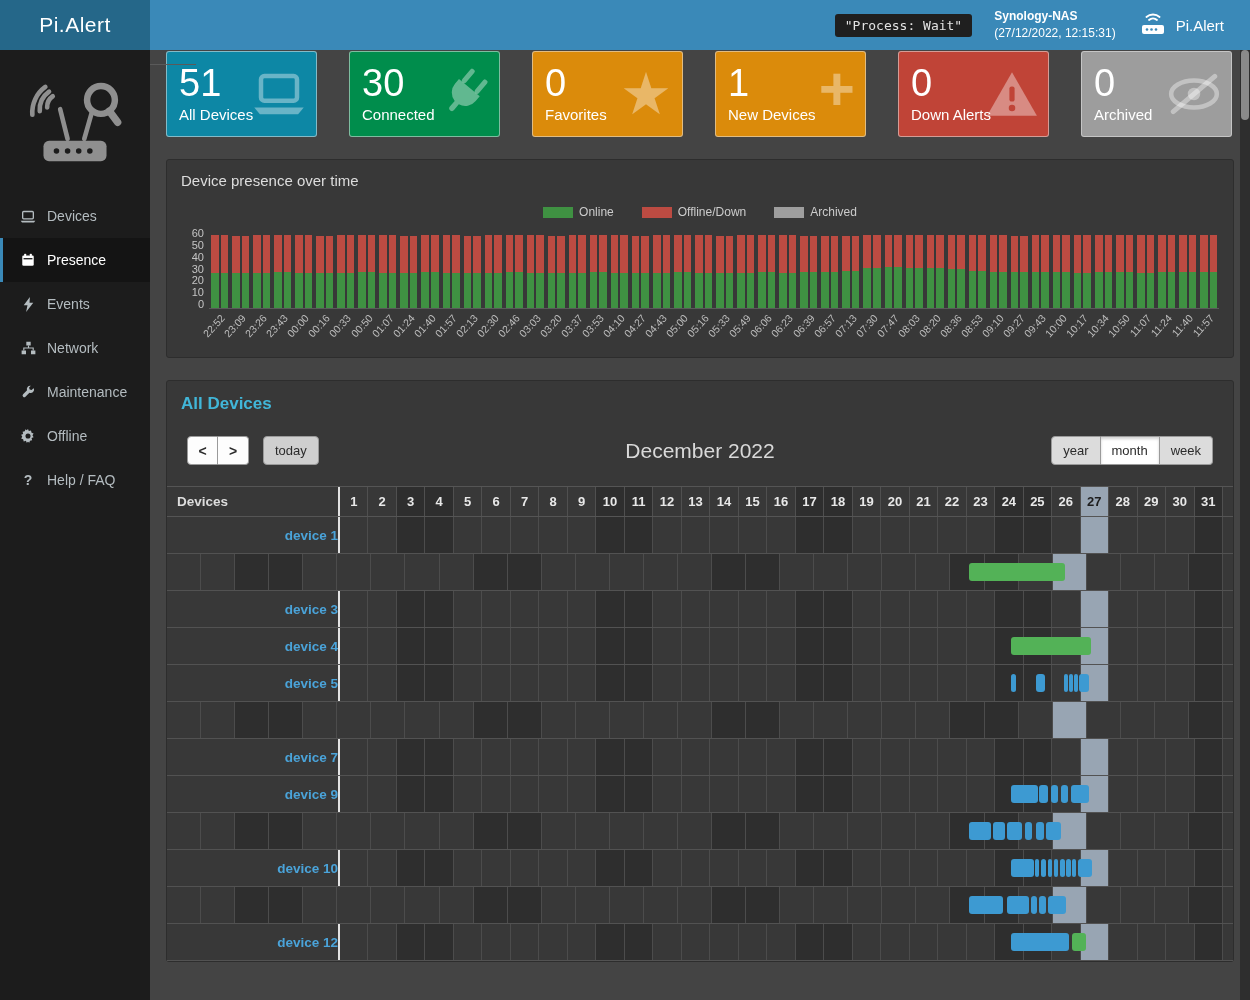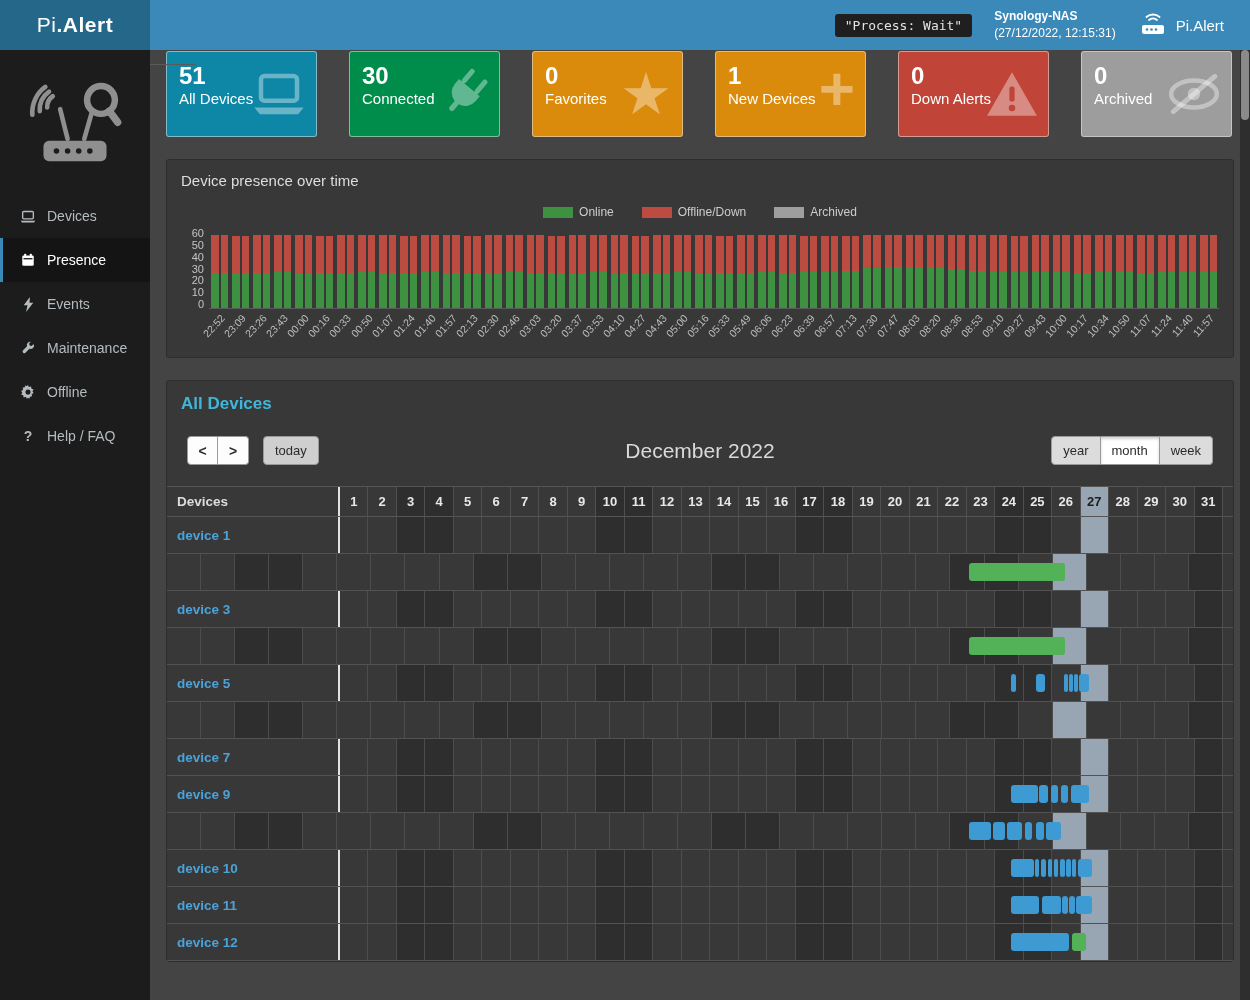--- a/index.html
+++ b/index.html
@@ -4,21 +4,21 @@
 <style>
   * { margin:0; padding:0; box-sizing:border-box; }
   html,body { width:1250px; height:1000px; overflow:hidden; background:#444;
     font-family:"Liberation Sans", sans-serif; font-size:14px; }
 
   
   .navbar { position:fixed; top:0; left:0; right:0; height:50px; background:#3a89b8; z-index:50;
     display:flex; align-items:stretch; }
   .navbar .logo { width:150px; background:#256789; color:#fff; display:flex; align-items:center;
     justify-content:center; font-size:21px; letter-spacing:.5px; }
-  .logo .pfx { font-weight:400; } .logo .sfx { font-weight:700; }
+  .logo .pfx { font-weight:400; } .logo .sfx { font-weight:400; }
   .hamburger { width:46px; display:flex; align-items:center; justify-content:center; cursor:pointer;
     border:none; background:transparent; }
   .hamburger .bars { display:flex; flex-direction:column; gap:3px; }
   .nav-right { margin-left:auto; display:flex; align-items:center; gap:22px; padding-right:26px; }
   .proc-badge { background:#1f1f1f; color:#e3e3e3; font-family:"DejaVu Sans Mono", monospace;
     font-size:13px; padding:4px 10px; border-radius:3px; }
   .host-block { color:#fff; font-size:12px; line-height:1.45; }
   .host-block .host { font-weight:700; }
   .nav-app { display:flex; align-items:center; gap:8px; color:#fff; font-size:15px; }
 
@@ -33,21 +33,21 @@
   .side-item.active .ic { color:#fff; }
 
   
   .main { margin-left:150px; padding:6px 16px 0; }
   .page-title { color:#e8e8e8; font-size:23px; font-weight:500; margin:3px 0 15px; }
 
   
   .ib-row { display:flex; gap:32px; }
   .info-box { width:151px; height:86px; border-radius:3px; border:1px solid rgba(230,230,230,.55);
     color:#fff; position:relative; padding:10px 12px; cursor:pointer; overflow:hidden; }
-  .info-box .num { font-size:24px; font-weight:700; line-height:1.15; }
+  .info-box .num { font-size:38px; font-weight:400; line-height:1.15; }
   .info-box .lbl { font-size:15px; }
   .info-box .big-ic { position:absolute; right:10px; top:50%; transform:translateY(-50%);
     color:rgba(255,255,255,.38); font-size:56px; line-height:1; }
   .info-box .big-ic svg { display:block; }
 
   
   .panel { background:#383838; border:1px solid #2d2d2d; border-radius:3px; margin-top:22px; }
   .panel-hd { padding:12px 14px; font-size:15px; color:#ddd; }
   .chart-body { padding:2px 14px 8px; }
 
@@ -93,21 +93,21 @@
   .devices-head { line-height:30px; padding-left:10px; color:#ddd; font-size:13.5px; font-weight:700; }
   .days-area { flex:1; display:flex; margin-right:10px; position:relative; }
   .dh { flex:1; text-align:center; line-height:30px; color:#e8e8e8; font-size:13px; font-weight:700;
     border-right:1px solid #505050; }
   .rw { height:37px; border-bottom:1px solid #525252; }
   .dcell { flex:1; border-right:1px solid #4c4c4c; }
   .wknd { background:rgba(0,0,0,.17); }
   .today { background:#98a5b3; }
   .dh.today { color:#1e1e1e; }
   .name-cell a { display:block; line-height:37px; padding-left:10px; color:#4aa3d9; font-size:13.5px;
-    font-weight:700; text-decoration:none; cursor:pointer; }
+    font-weight:700; text-decoration:none; cursor:pointer;text-align:right; }
   .cbar { position:absolute; top:50%; transform:translateY(-50%); height:18px; border-radius:3px; }
 
   
   .scrollbar { position:fixed; top:50px; right:0; bottom:0; width:10px; background:#2e2e2e; z-index:60; }
   .scroll-thumb { position:absolute; top:0; left:1px; width:8px; height:70px; background:#8a8a8a;
     border-radius:4px; cursor:pointer; }
 </style>
 </head>
 <body>
 
@@ -181,20 +181,31 @@
       </span>
       <span>Presence</span>
     </li>
     <li class="side-item">
       <span class="ic">
         <svg width="11" height="15" viewBox="0 0 16 22">
             <path d="M10 0 L1 12 h5.5 L4.5 22 L15 8.5 H9.5 z" fill="currentColor"></path>
           </svg>
       </span>
       <span>Events</span>
+    </li>
+    <li class="side-item">
+      <span class="ic">
+        <svg width="15" height="14" viewBox="0 0 24 22">
+            <rect x="8.5" y="1" width="7" height="6" fill="currentColor"></rect>
+            <rect x="1" y="15" width="7" height="6" fill="currentColor"></rect>
+            <rect x="16" y="15" width="7" height="6" fill="currentColor"></rect>
+            <path d="M12 7 v4 M4.5 15 v-4 h15 v4" stroke="currentColor" stroke-width="1.8" fill="none"></path>
+          </svg>
+      </span>
+      <span>Network</span>
     </li>
     <li class="side-item">
       <span class="ic">
         <svg width="14" height="14" viewBox="0 0 22 22">
             <path d="M20.5 6.2 a5.4 5.4 0 0 1 -7.3 5.9 L7 18.3 a2.6 2.6 0 0 1 -3.7 -3.7 L9.5 8.4 A5.4 5.4 0 0 1 15.4 1.1 L12.7 3.8 l.9 3.2 3.2.9 2.7-2.7 z" fill="currentColor"></path>
           </svg>
       </span>
       <span>Maintenance</span>
     </li>
     <li class="side-item">
@@ -1093,20 +1104,23 @@
               <div class="dcell wknd"></div>
               <div class="dcell"></div>
               <div class="dcell today"></div>
               <div class="dcell"></div>
               <div class="dcell"></div>
               <div class="dcell"></div>
               <div class="dcell wknd"></div>
             </div>
           </div>
           <div class="rw">
+            <div class="name-col name-cell">
+              <a>device 4</a>
+            </div>
             <div class="days-area">
               <div class="dcell"></div>
               <div class="dcell"></div>
               <div class="dcell wknd"></div>
               <div class="dcell wknd"></div>
               <div class="dcell"></div>
               <div class="dcell"></div>
               <div class="dcell"></div>
               <div class="dcell"></div>
               <div class="dcell"></div>
@@ -1377,23 +1391,20 @@
               <div class="cbar" style="left: 79.4194%; width: 0.516129%; background: rgb(61, 154, 210);"></div>
               <div class="cbar" style="left: 80.1613%; width: 0.483871%; background: rgb(61, 154, 210);"></div>
               <div class="cbar" style="left: 80.8065%; width: 0.483871%; background: rgb(61, 154, 210);"></div>
               <div class="cbar" style="left: 81.5161%; width: 0.580645%; background: rgb(61, 154, 210);"></div>
               <div class="cbar" style="left: 82.2581%; width: 0.483871%; background: rgb(61, 154, 210);"></div>
               <div class="cbar" style="left: 82.9032%; width: 0.483871%; background: rgb(61, 154, 210);"></div>
               <div class="cbar" style="left: 83.5484%; width: 1.6129%; background: rgb(61, 154, 210);"></div>
             </div>
           </div>
           <div class="rw">
-            <div class="name-col name-cell">
-              <a>device 11</a>
-            </div>
             <div class="days-area">
               <div class="dcell"></div>
               <div class="dcell"></div>
               <div class="dcell wknd"></div>
               <div class="dcell wknd"></div>
               <div class="dcell"></div>
               <div class="dcell"></div>
               <div class="dcell"></div>
               <div class="dcell"></div>
               <div class="dcell"></div>

